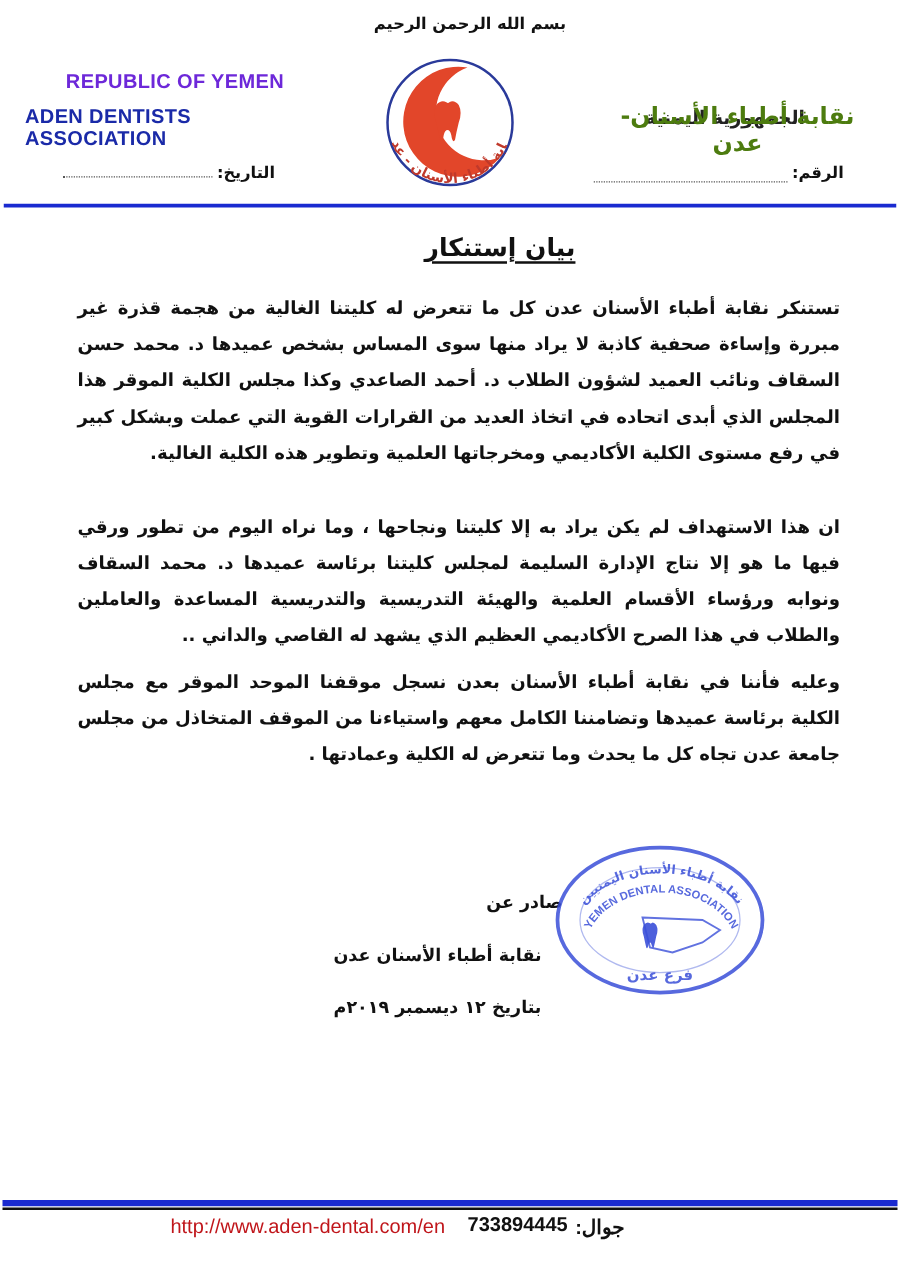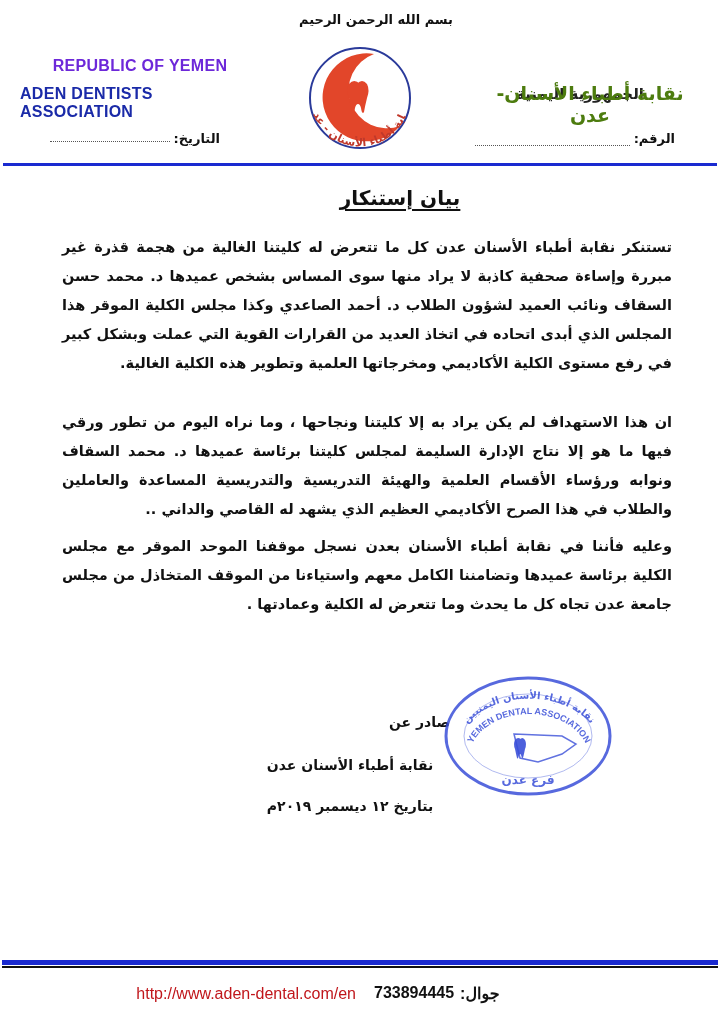--- a/index.html
+++ b/index.html
@@ -21,21 +21,21 @@
   .p1 { top: 233px; }
   .p2 { top: 408px; }
   .p3 { top: 532px; }
   .sig { left: 250px; width: 200px; text-align: center; direction: rtl; font-size: 14px; font-weight: bold; }
   .sig1 { top: 714px; text-align: right; }
   .sig2 { top: 757px; }
   .sig3 { top: 798px; }
   .stamp { top: 672px; left: 442px; width: 172px; height: 128px; }
   .footer-blue { top: 960px; left: 2px; width: 716px; height: 5px; background: #1a2ad0; }
   .footer-black { top: 966px; left: 2px; width: 716px; height: 2px; background: #111; }
-  .footer { top: 972px; left: 0; width: 636px; display: flex; justify-content: center; align-items: center; gap: 18px; font-family: "Liberation Sans", sans-serif; font-size: 16px; font-weight: bold; margin-top: 12px; }
+  .footer { top: 972px; left: 0; width: 636px; display: flex; justify-content: center; align-items: center; gap: 18px; font-family: "Liberation Sans", sans-serif; font-size: 16px; font-weight: bold; }
   .url { color: #c0161b; font-weight: normal; }
   .phone { direction: rtl; color: #111; display: flex; gap: 6px; }
 </style>
 </head>
 <body>
 
 <div class="abs basmala">بسم الله الرحمن الرحيم</div>
 
 <div class="abs en-title1">REPUBLIC OF YEMEN</div>
 <div class="abs en-title2">ADEN DENTISTS ASSOCIATION</div>

